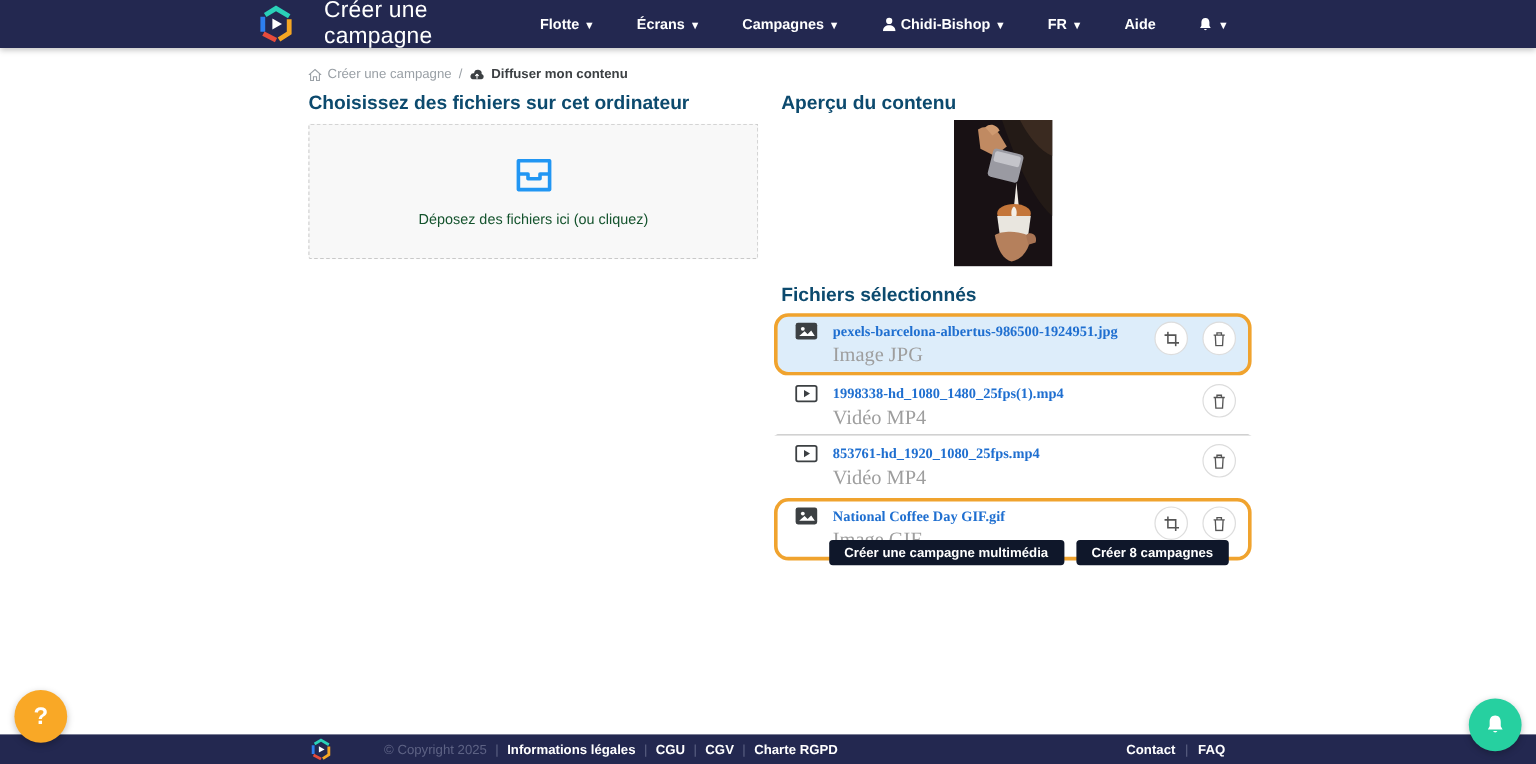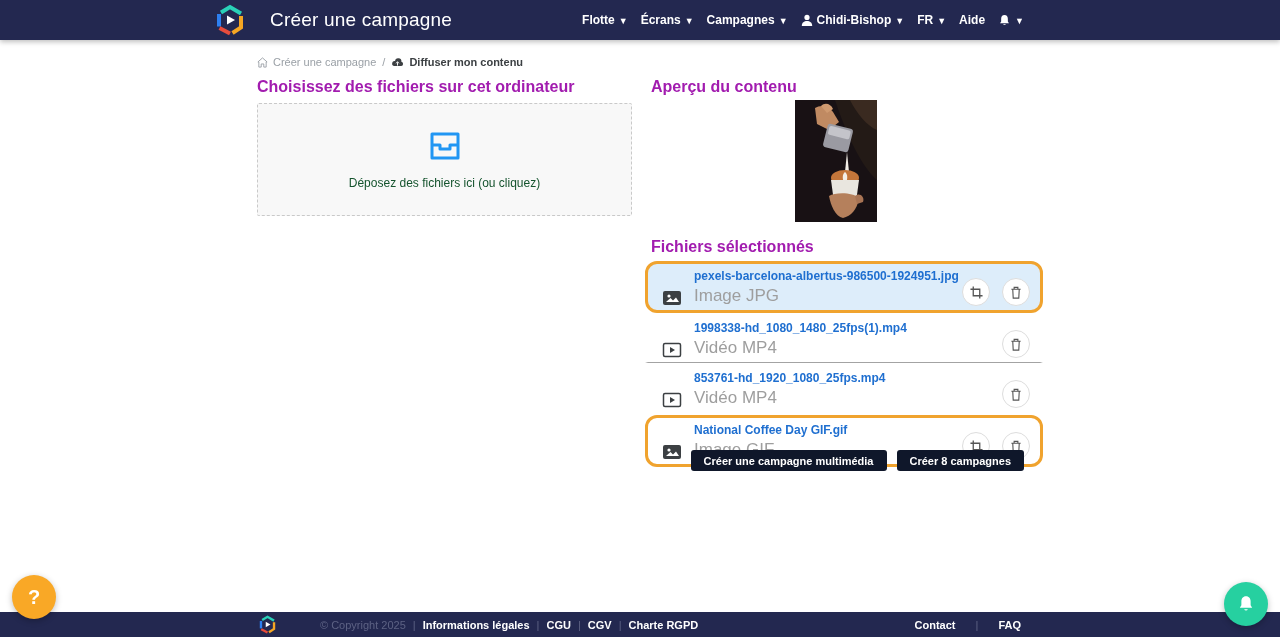--- a/index.html
+++ b/index.html
@@ -5,49 +5,49 @@
   * { margin:0; padding:0; box-sizing:border-box; }
   html,body { width:1280px; height:637px; }
   body { font-family:"Liberation Sans", sans-serif; background:#fff; position:relative; overflow:hidden; }
 
   
   .navbar { position:absolute; top:0; left:0; width:1280px; height:40px;
     background:#232850; display:flex; align-items:center; z-index:20;
     box-shadow:0 2px 5px rgba(0,0,0,.25); }
   .nav-logo { margin-left:214px; width:32px; height:32px; flex:0 0 auto; }
   .nav-title { color:#fff; font-size:19px; font-weight:400; margin-left:24px; letter-spacing:.2px; }
-  .nav-right { margin-left:auto; margin-right:256px; display:flex; align-items:center; gap:13px; }
+  .nav-right { margin-left:auto; margin-right:256px; display:flex; align-items:center; gap:35px; }
   .nav-item { color:#fff; font-size:12px; font-weight:700; display:flex; align-items:center; gap:4px; cursor:pointer; white-space:nowrap; }
   .caret { font-size:9px; position:relative; top:1px; }
   .nav-item svg { display:block; }
 
   
   .breadcrumb { position:absolute; top:56px; left:257px; display:flex; align-items:center; gap:6px; font-size:11px; }
   .crumb-muted { color:#9aa0a6; display:flex; align-items:center; gap:5px; }
   .crumb-current { color:#3c4043; font-weight:600; display:flex; align-items:center; gap:5px; }
   .crumb-sep { color:#9aa0a6; }
 
   
-  .section-heading { color:#a21caf; font-size:16px; font-weight:700; }
+  .section-heading { color:#0c4a6e; font-size:16px; font-weight:700; }
   .uploader-heading { position:absolute; top:78px; left:257px; }
   .dropzone { position:absolute; top:103px; left:257px; width:375px; height:113px;
     background:#f8f8f8; border:1px dashed #c9c9c9; border-radius:2px;
     display:flex; flex-direction:column; align-items:center; justify-content:center; gap:14px; cursor:pointer; }
   .dropzone-label { font-size:12px; color:#14532d; }
 
   
   .preview-heading { position:absolute; top:78px; left:651px; }
   .preview-image { position:absolute; top:100px; left:795px; width:82px; height:122px; }
   .preview-image svg { display:block; }
 
   
   .files-heading { position:absolute; top:238px; left:651px; }
   .file-list { position:absolute; top:261px; left:645px; width:398px; }
-  .file-row { display:flex; align-items:flex-end; min-height:44px; padding:4px 10px 4px 14px;
-    border:3px solid transparent; background:#fff; }
+  .file-row { display:flex; align-items:flex-start; min-height:44px; padding:4px 10px 4px 14px;
+    border:3px solid transparent; background:#fff;font-family:Liberation Serif, serif; }
   .file-row.highlighted { border:3px solid #f0a32e; border-radius:12px; }
   .file-row.selected { background:#ddedfa; }
   .file-row.divider { border-bottom:1px solid #a3a3a3; }
   .file-icon { width:20px; height:16px; flex:0 0 auto; margin-right:12px; }
   .file-texts { flex:1 1 auto; min-width:0; }
   .file-name { color:#1f6fd0; font-size:12px; font-weight:600; cursor:pointer; line-height:16px; }
   .file-type { color:#9e9e9e; font-size:17px; margin-top:2px; }
   .file-actions { display:flex; align-items:center; gap:0; }
   .icon-btn { width:28px; height:28px; border-radius:50%; background:#fff; border:1px solid #ddd;
     display:flex; align-items:center; justify-content:center; cursor:pointer; }
@@ -58,21 +58,21 @@
   .btn-primary { background:#0f172a; color:#fff; border:none; border-radius:3px; height:21px;
     font-family:"Liberation Sans", sans-serif; font-size:11px; font-weight:700; padding:0 13px; cursor:pointer; }
 
   
   .footer { position:absolute; left:0; top:612px; width:1280px; height:25px; background:#232850; z-index:15; }
   .footer-logo { position:absolute; left:258px; top:3px; width:19px; height:19px; }
   .footer-center { position:absolute; left:320px; top:0; height:25px; display:flex; align-items:center; gap:7px; font-size:11px; }
   .footer-copy { color:#5d6284; }
   .footer-pipe { color:#5d6284; }
   .footer-link { color:#fff; font-weight:700; cursor:pointer; white-space:nowrap; }
-  .footer-right { position:absolute; right:259px; top:0; height:25px; display:flex; align-items:center; gap:20px; font-size:11px; }
+  .footer-right { position:absolute; right:259px; top:0; height:25px; display:flex; align-items:center; gap:8px; font-size:11px; }
 
   
   .fab { position:absolute; border-radius:50%; display:flex; align-items:center; justify-content:center;
     cursor:pointer; z-index:30; box-shadow:0 2px 6px rgba(0,0,0,.25); }
   .fab-help { left:12px; top:575px; width:44px; height:44px; background:#f9a826; color:#fff;
     font-size:20px; font-weight:700; }
   .fab-notif { left:1224px; top:582px; width:44px; height:44px; background:#26d0a0; }
 </style>
 </head>
 <body>

